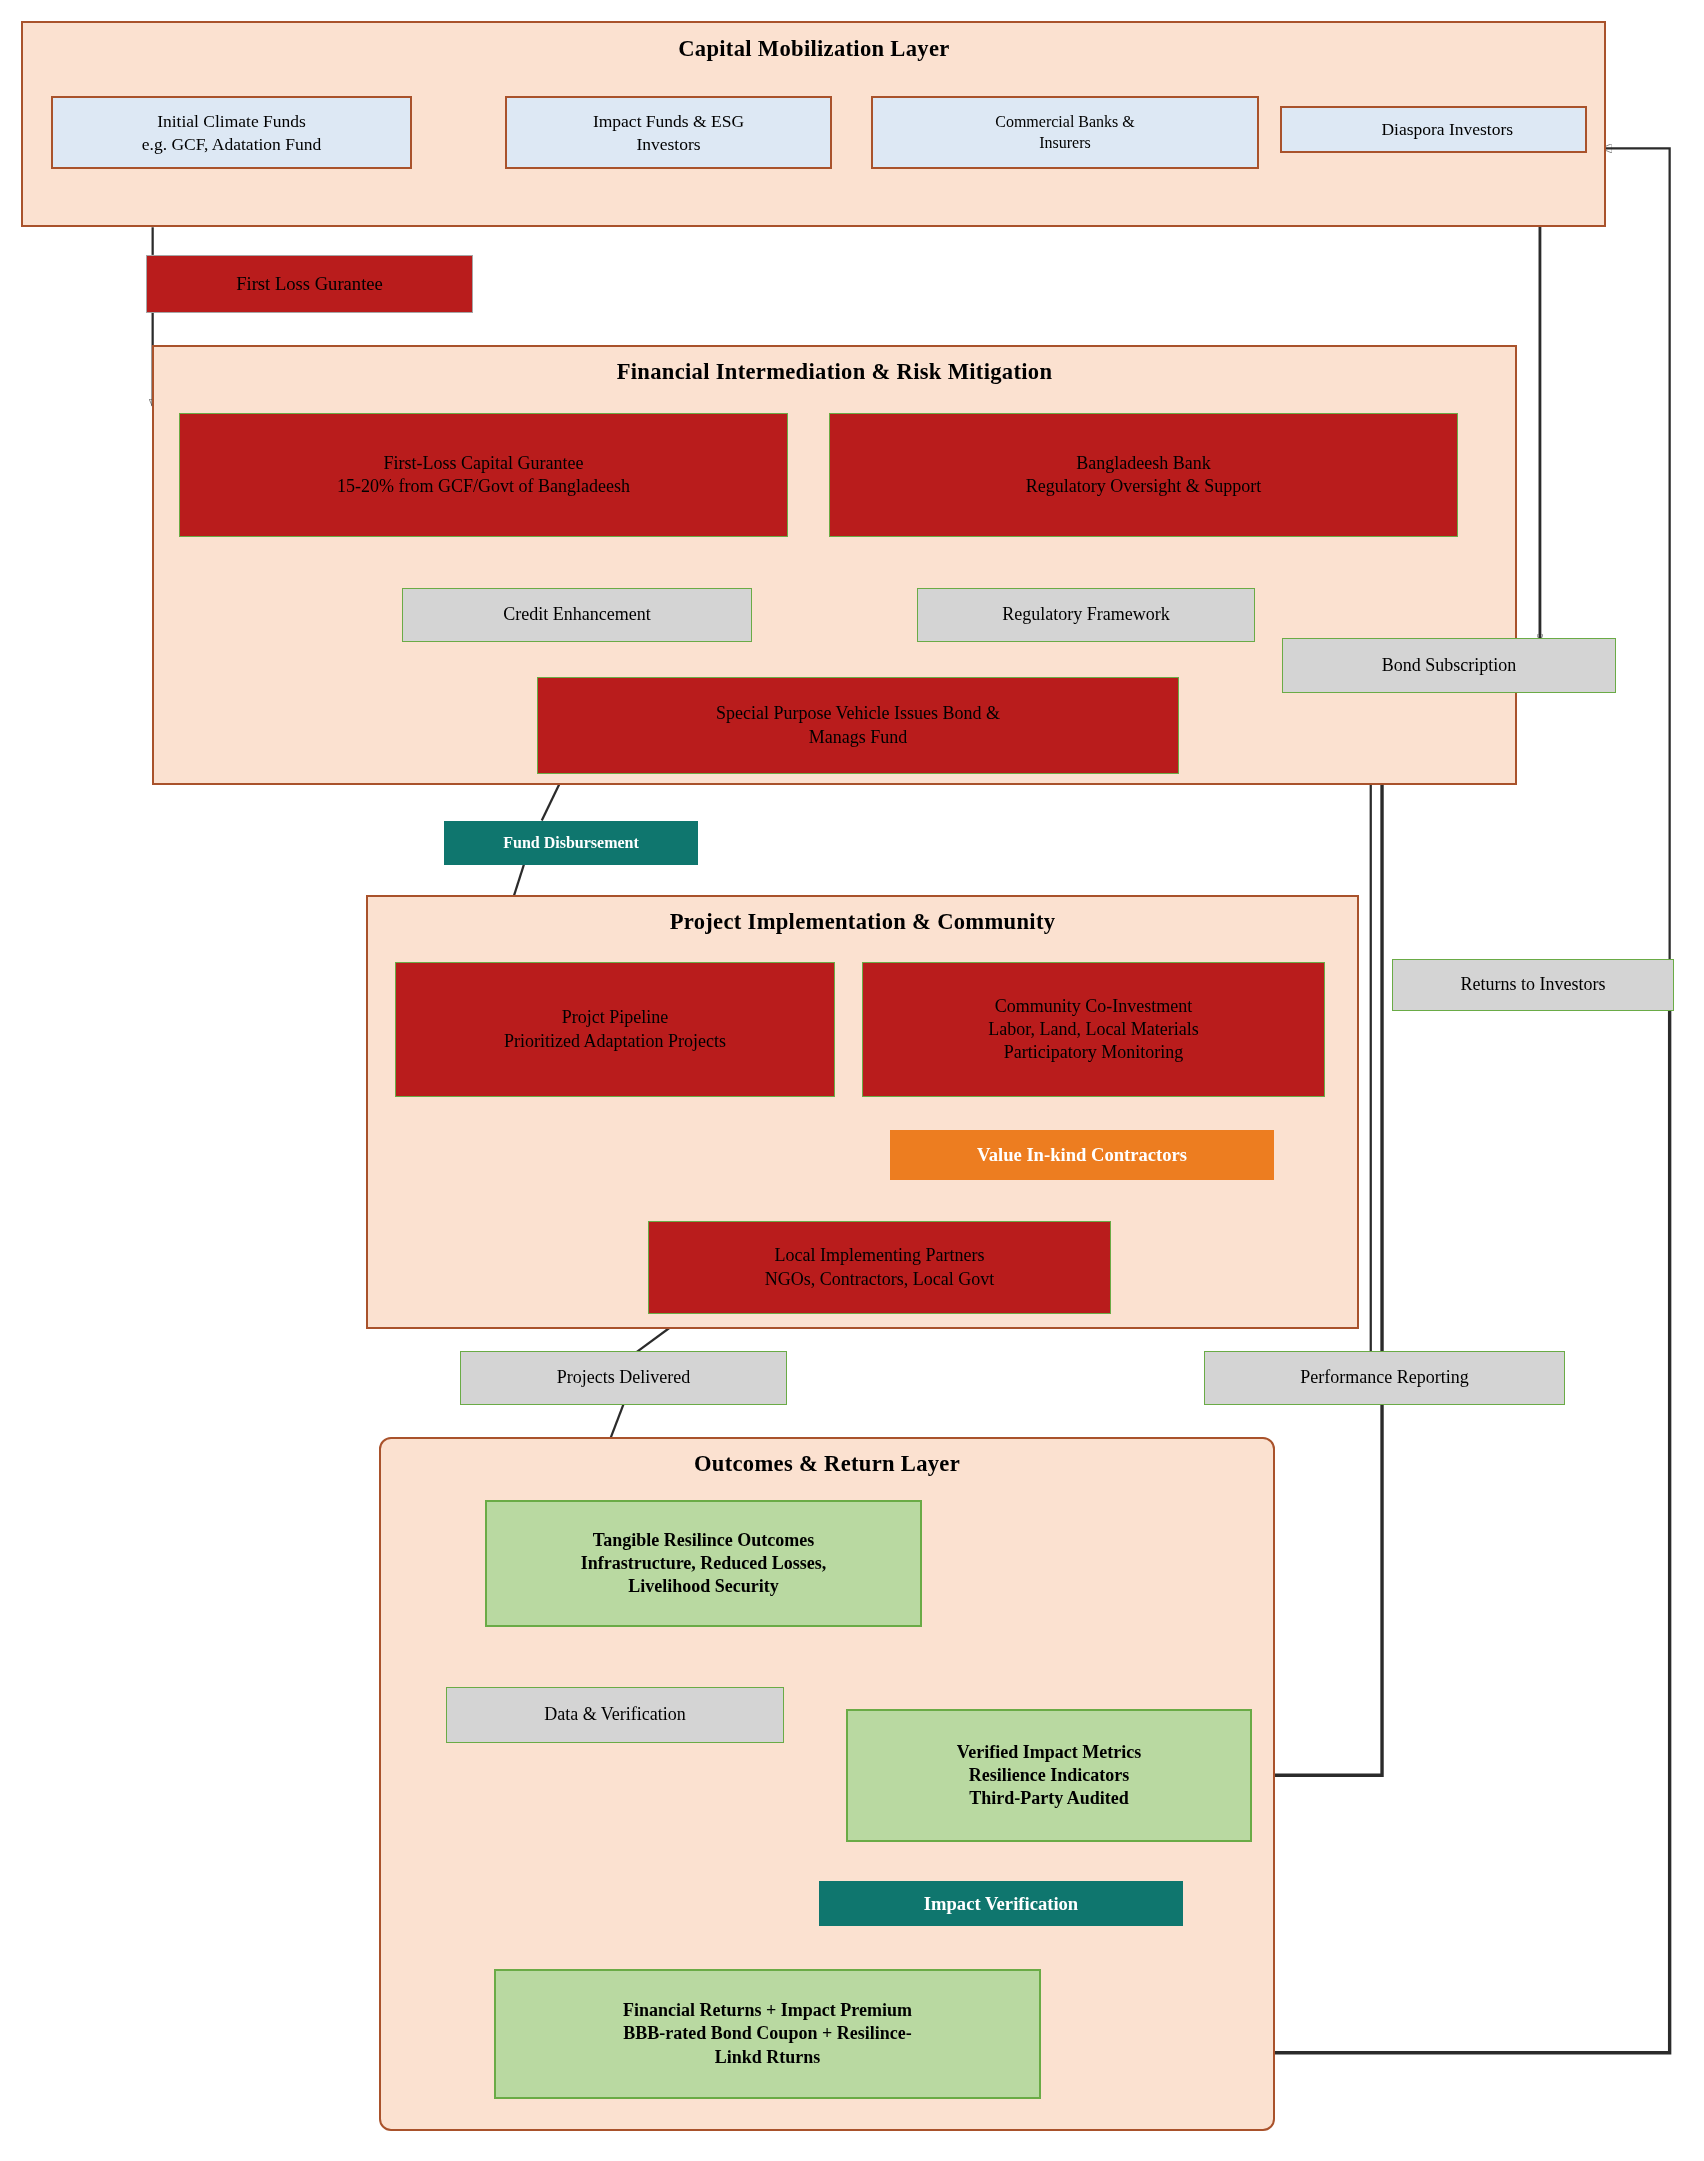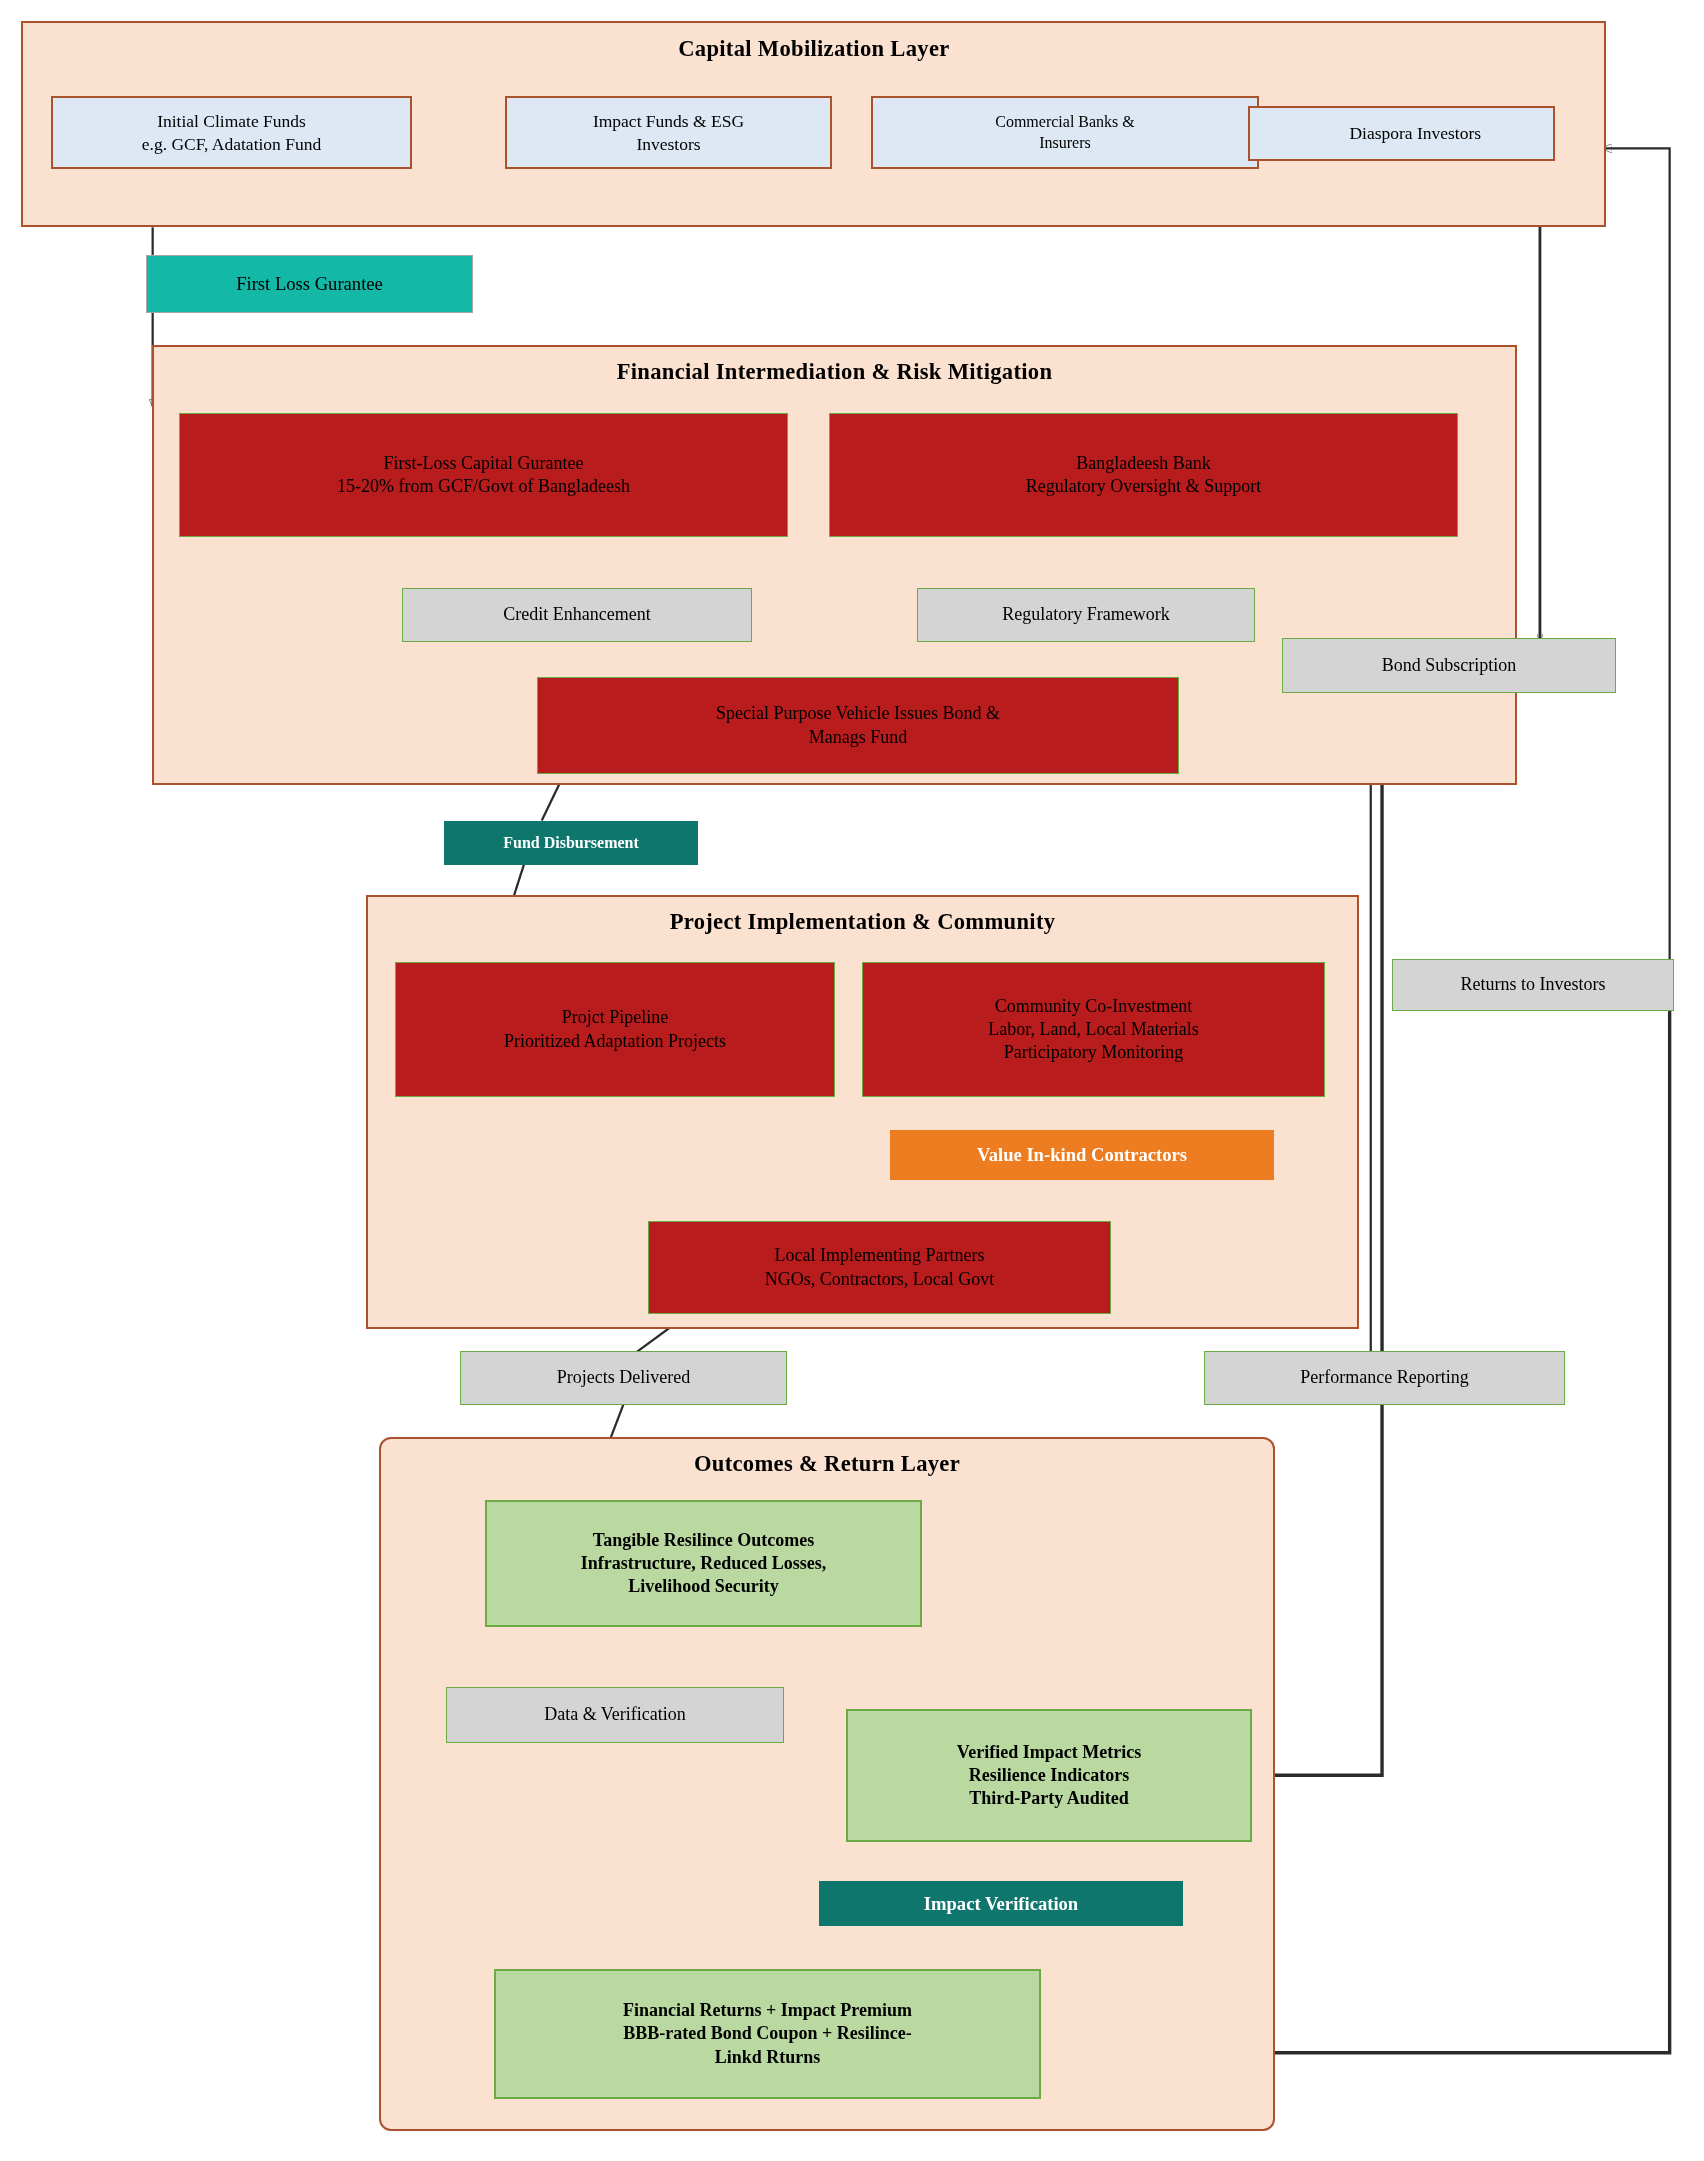--- a/index.html
+++ b/index.html
@@ -32,21 +32,21 @@
     text-align:center;
     line-height:1.28;
     color:#000;
     padding:2.3px 4.5px;
     white-space:pre-line;
   }
   .n-lightblue{ background:#dde8f4; border:2.3px solid #a9522b; }
   .n-blue{ background:#b91c1c; border:1.7px solid #6aab46; }
   .n-green{ background:#b9d9a1; border:2.3px solid #6aab46; font-weight:bold;font-family:Liberation Serif, serif; }
   .n-grey{ background:#d4d4d4; border:1.7px solid #6aab46; }
-  .n-white{ background:#14b8a6; border:1.1px solid #a6a6a6; }
+  .n-white{ background:#b91c1c; border:1.1px solid #a6a6a6; }
   .n-black{ background:#0f766e; color:#ffffff; border:0; font-weight:bold; }
   .n-orange{ background:#ed7d20; color:#ffffff; border:0; font-weight:bold; }
 
   
   #wires{position:absolute;left:0;top:0;width:1705px;height:2161px;pointer-events:none;}
   #wires path, #wires line{fill:none;stroke:#2b2b2b;}
 </style>
 </head>
 <body>
 
@@ -117,21 +117,21 @@
 
   <div class="node n-lightblue" style="left:51px; top:96px; width:361px; height:73px; font-size:17.5px;">Initial Climate Funds
 e.g. GCF, Adatation Fund</div>
 
   <div class="node n-lightblue" style="left:505px; top:96px; width:327px; height:73px; font-size:17.5px;">Impact Funds &amp; ESG
 Investors</div>
 
   <div class="node n-lightblue" style="left:871px; top:96px; width:388px; height:73px; font-size:16px;">Commercial Banks &amp;
 Insurers</div>
 
-  <div class="node n-lightblue" style="left:1248px; top:106px; width:307px; height:55px; font-size:17.5px;padding-left:32px;">Diaspora Investors</div>
+  <div class="node n-lightblue" style="left:1280px; top:106px; width:307px; height:47px; font-size:17.5px;padding-left:32px;">Diaspora Investors</div>
 
   <div class="node n-white" style="left:146px; top:255px; width:327px; height:58px; font-size:18.6px;">First Loss Gurantee</div>
 
   <div class="layer" style="left:152px; top:345px; width:1365px; height:440px;">
     <div class="layer-title" style="top:12.4px; font-size:22.6px;">Financial Intermediation  &amp; Risk Mitigation</div>
   </div>
 
   <div class="node n-blue" style="left:179px; top:413px; width:609px; height:124px; font-size:18px;">First-Loss Capital  Gurantee
 15-20% from GCF/Govt of Bangladeesh</div>
 

